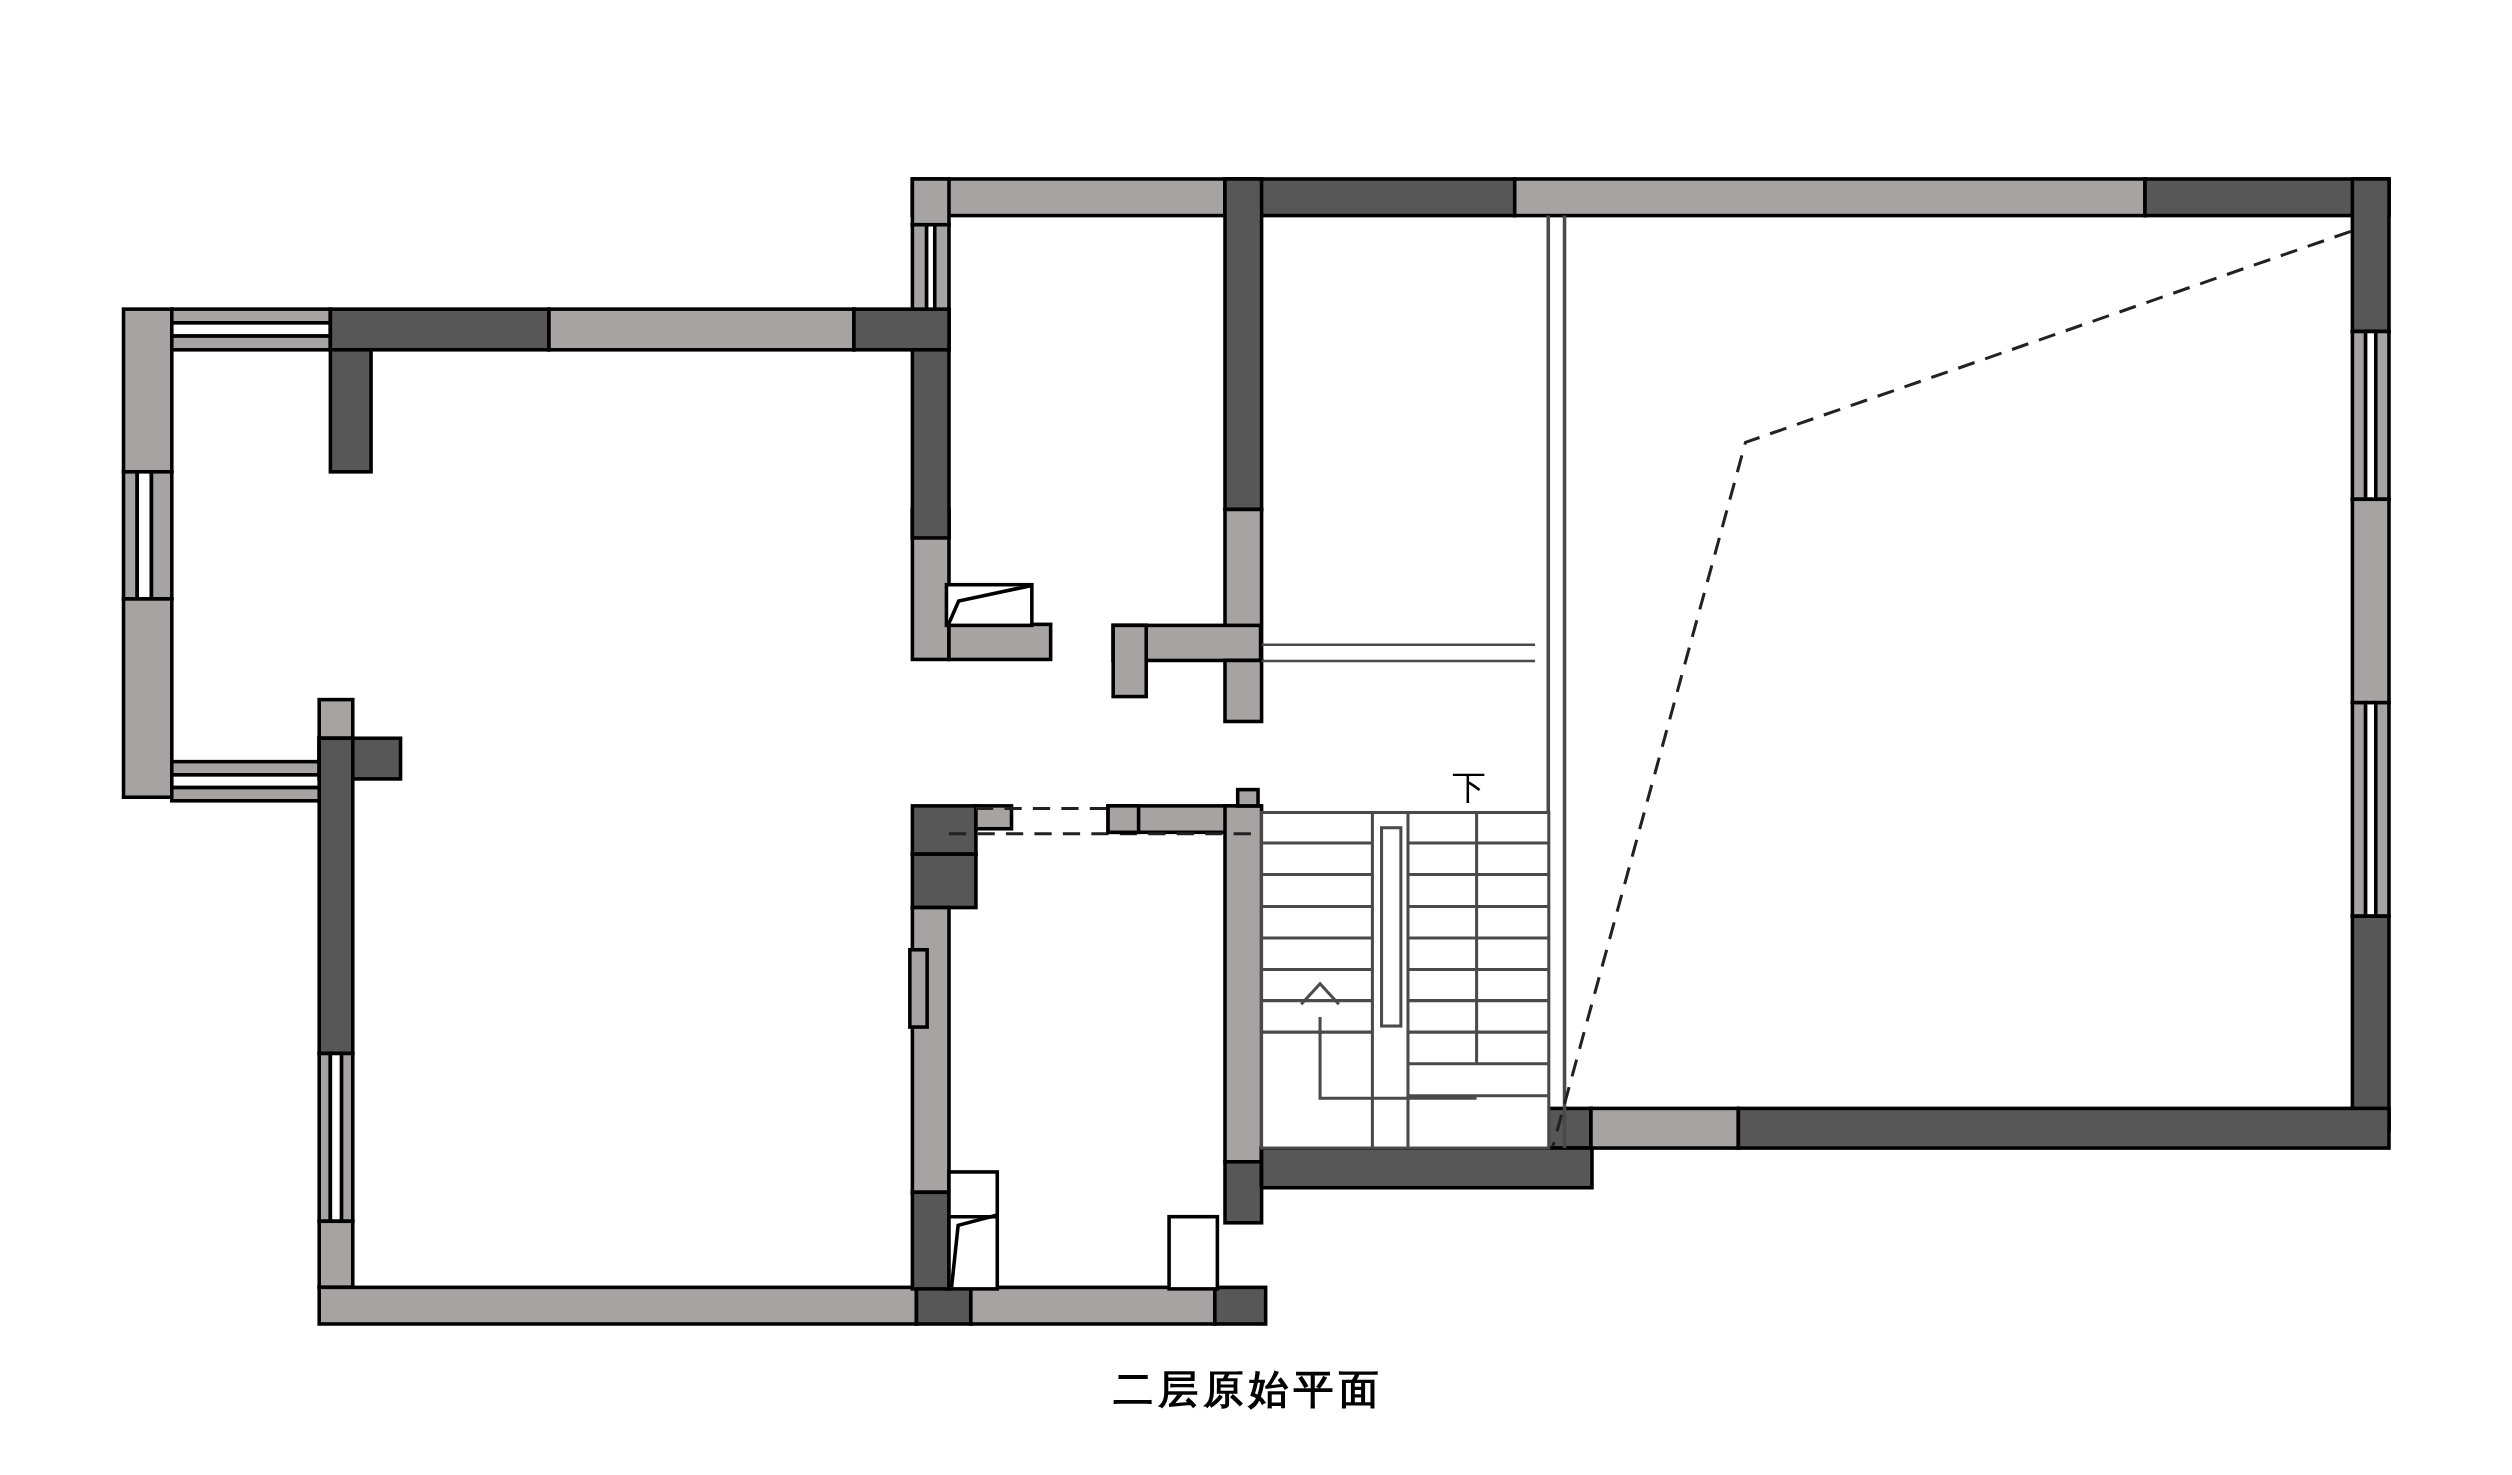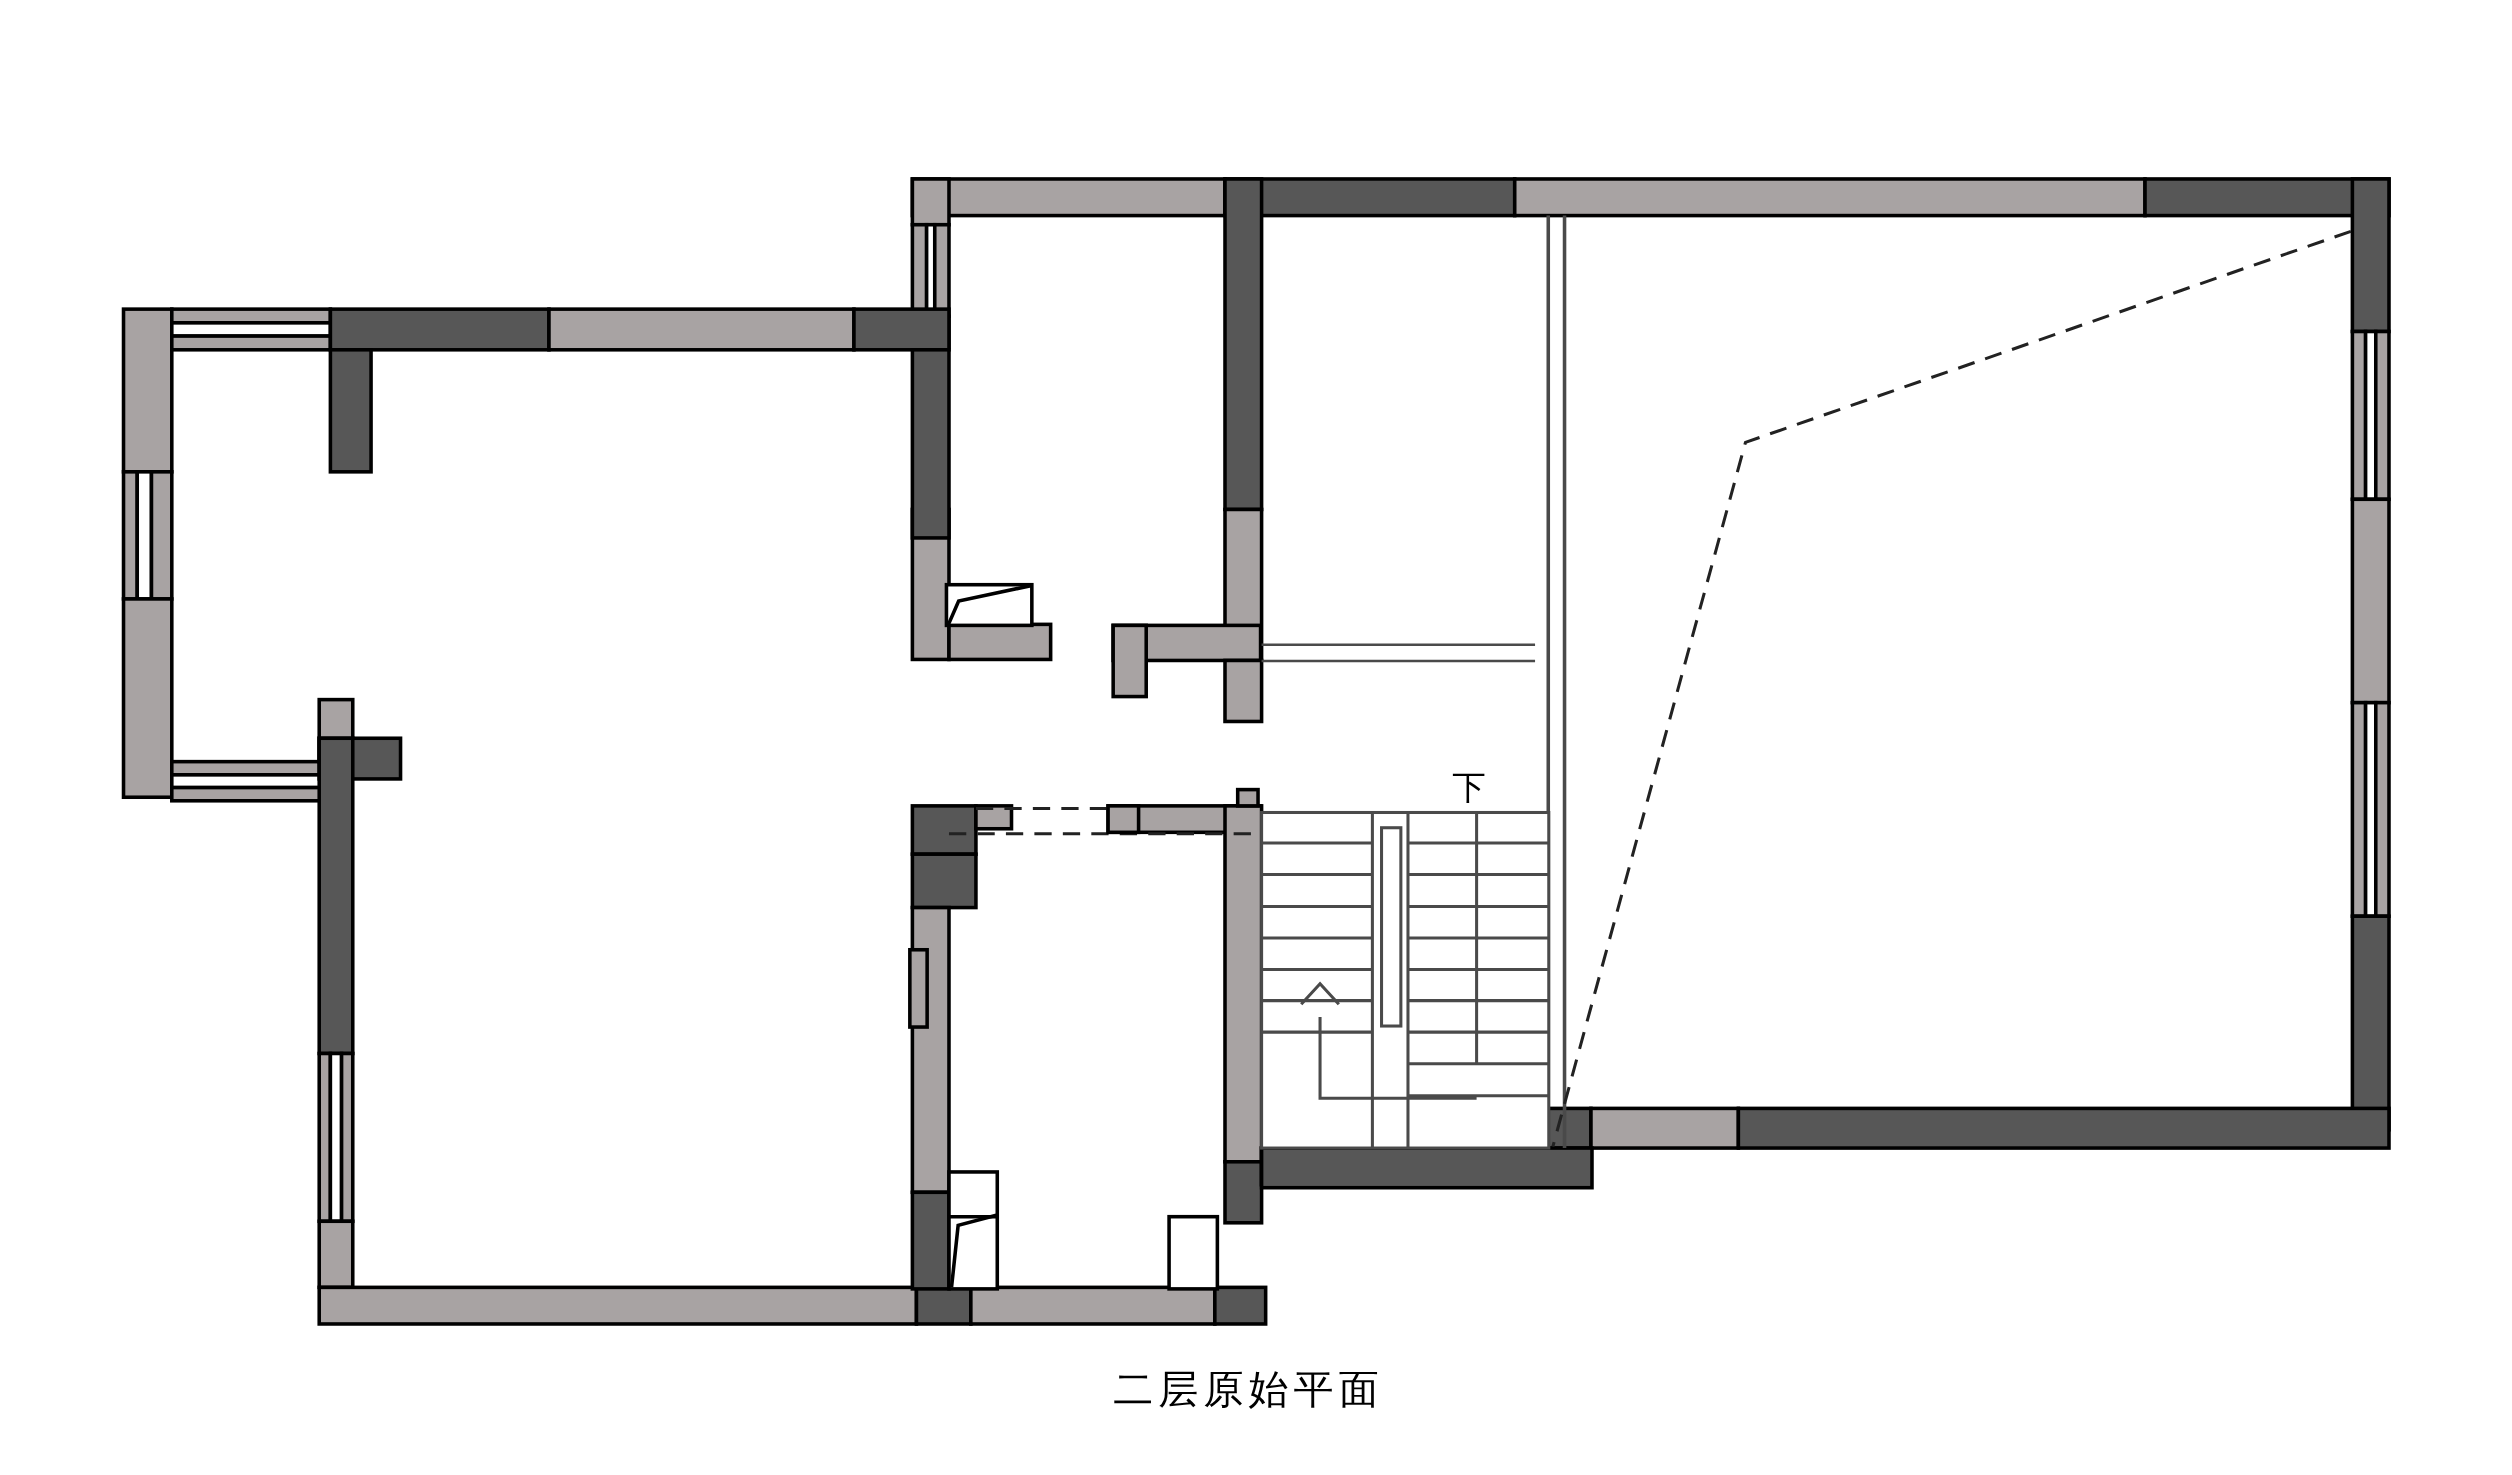--- a/index.html
+++ b/index.html
@@ -13,20 +13,21 @@
   .plan-title{
     position:absolute;
     left:0;right:15px;
     top:1362px;
     text-align:center;
     font-size:40px;
     letter-spacing:5.1px;
     color:#000000;
     font-family:"Liberation Serif","DejaVu Serif",serif;
     white-space:nowrap;
+    font-weight:bold;
   }
   .stair-label{
     font-family:"Liberation Serif","DejaVu Serif",serif;
     font-size:66px;
     fill:#000000;
   }
 </style>
 </head>
 <body>
 

